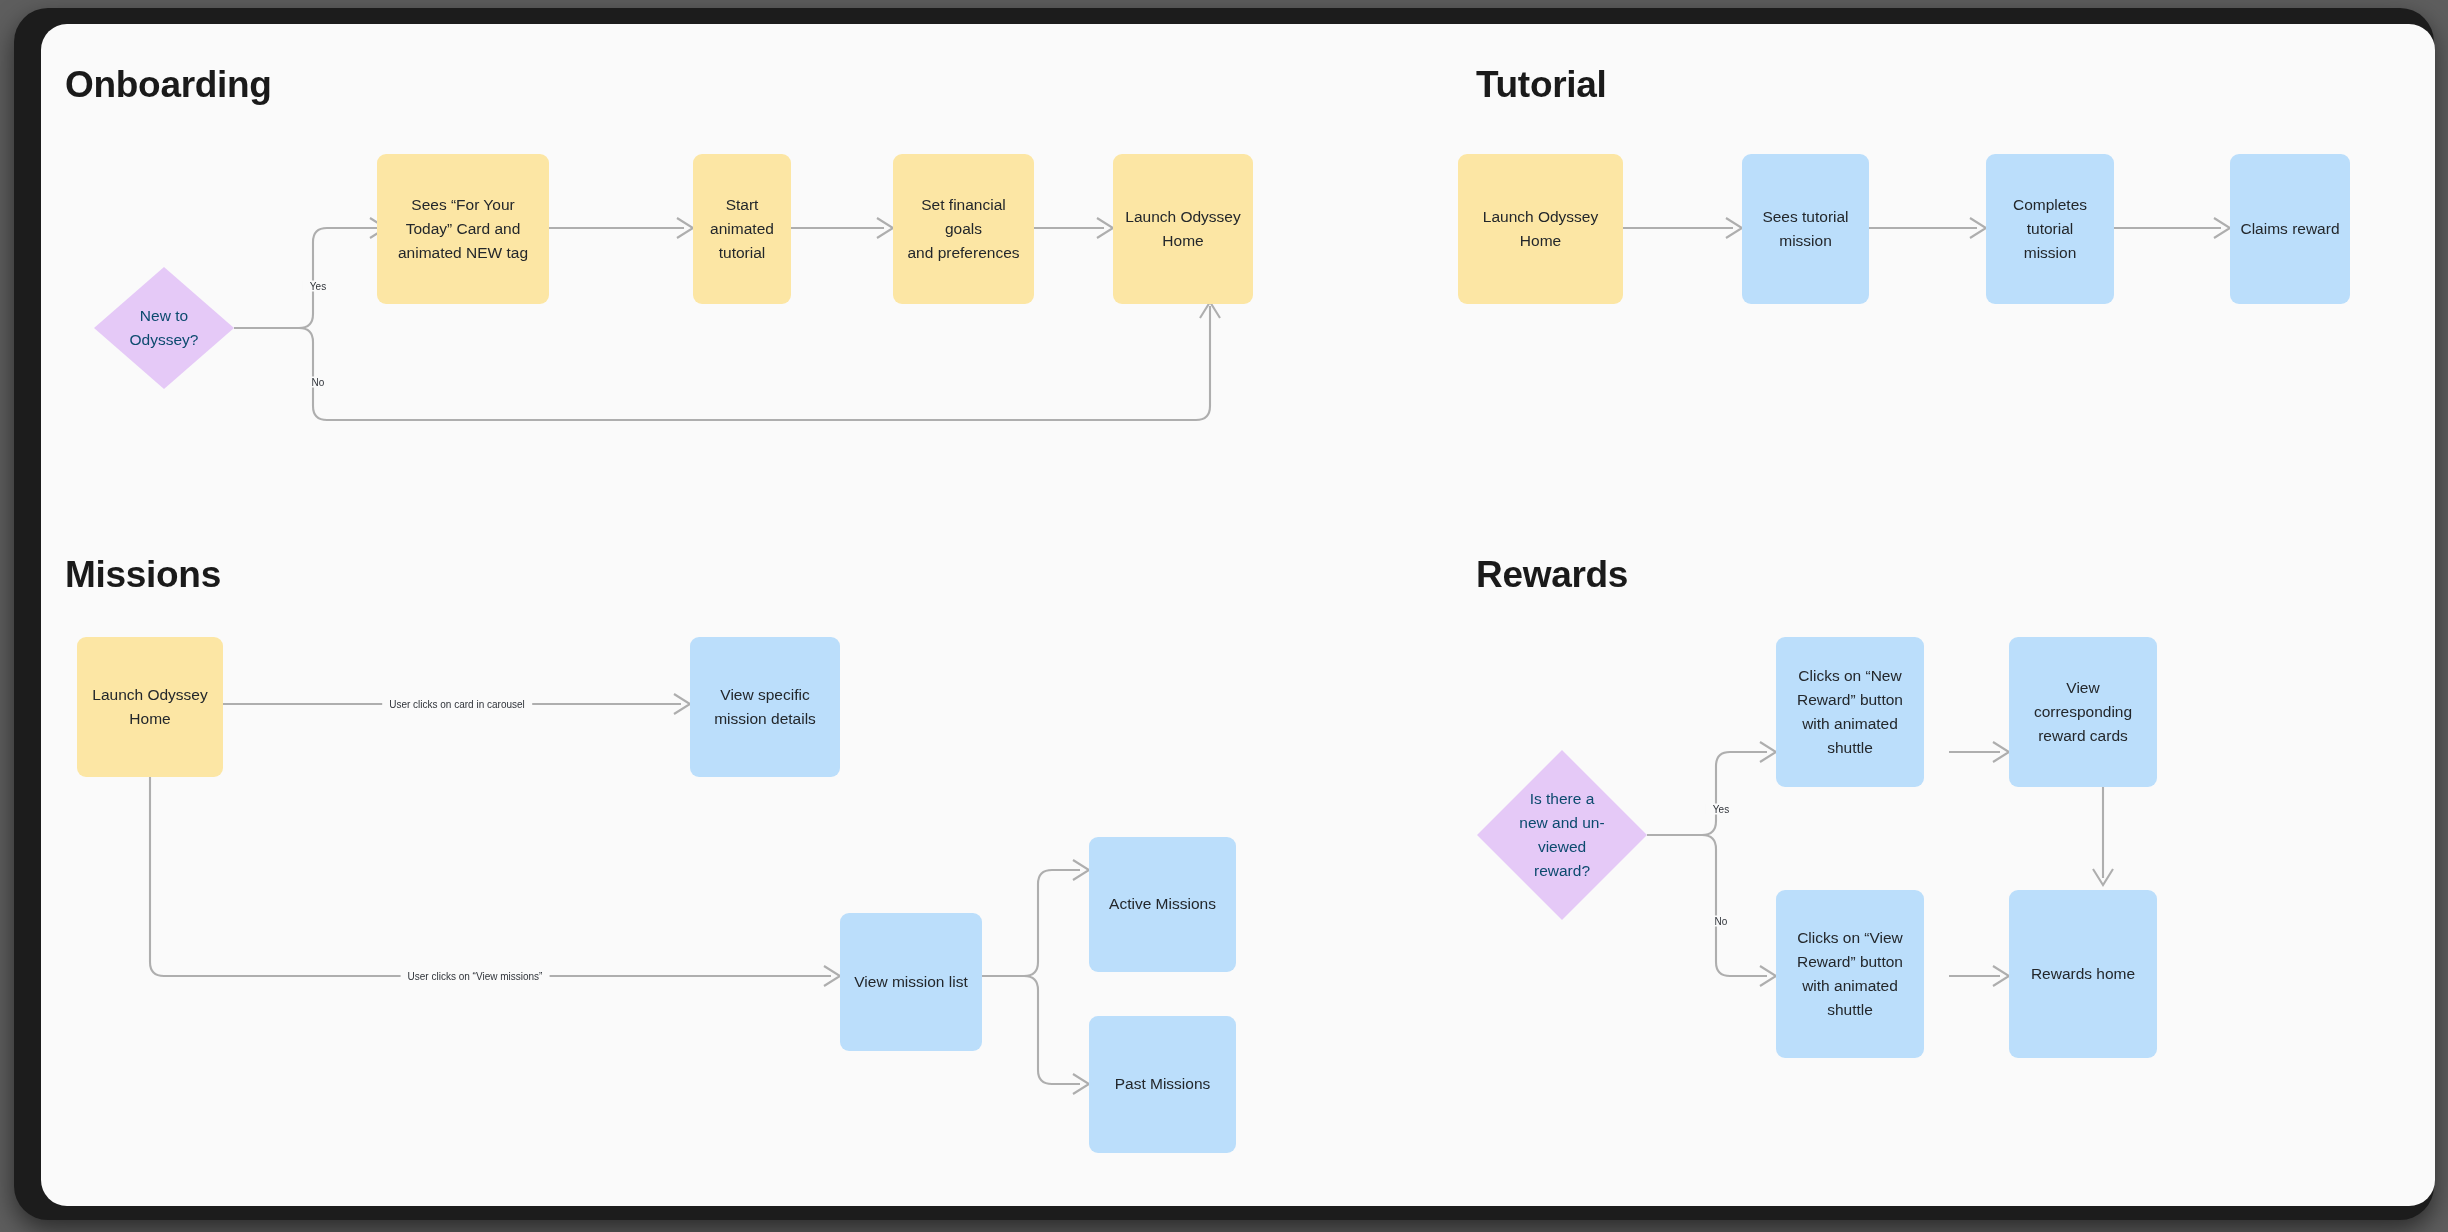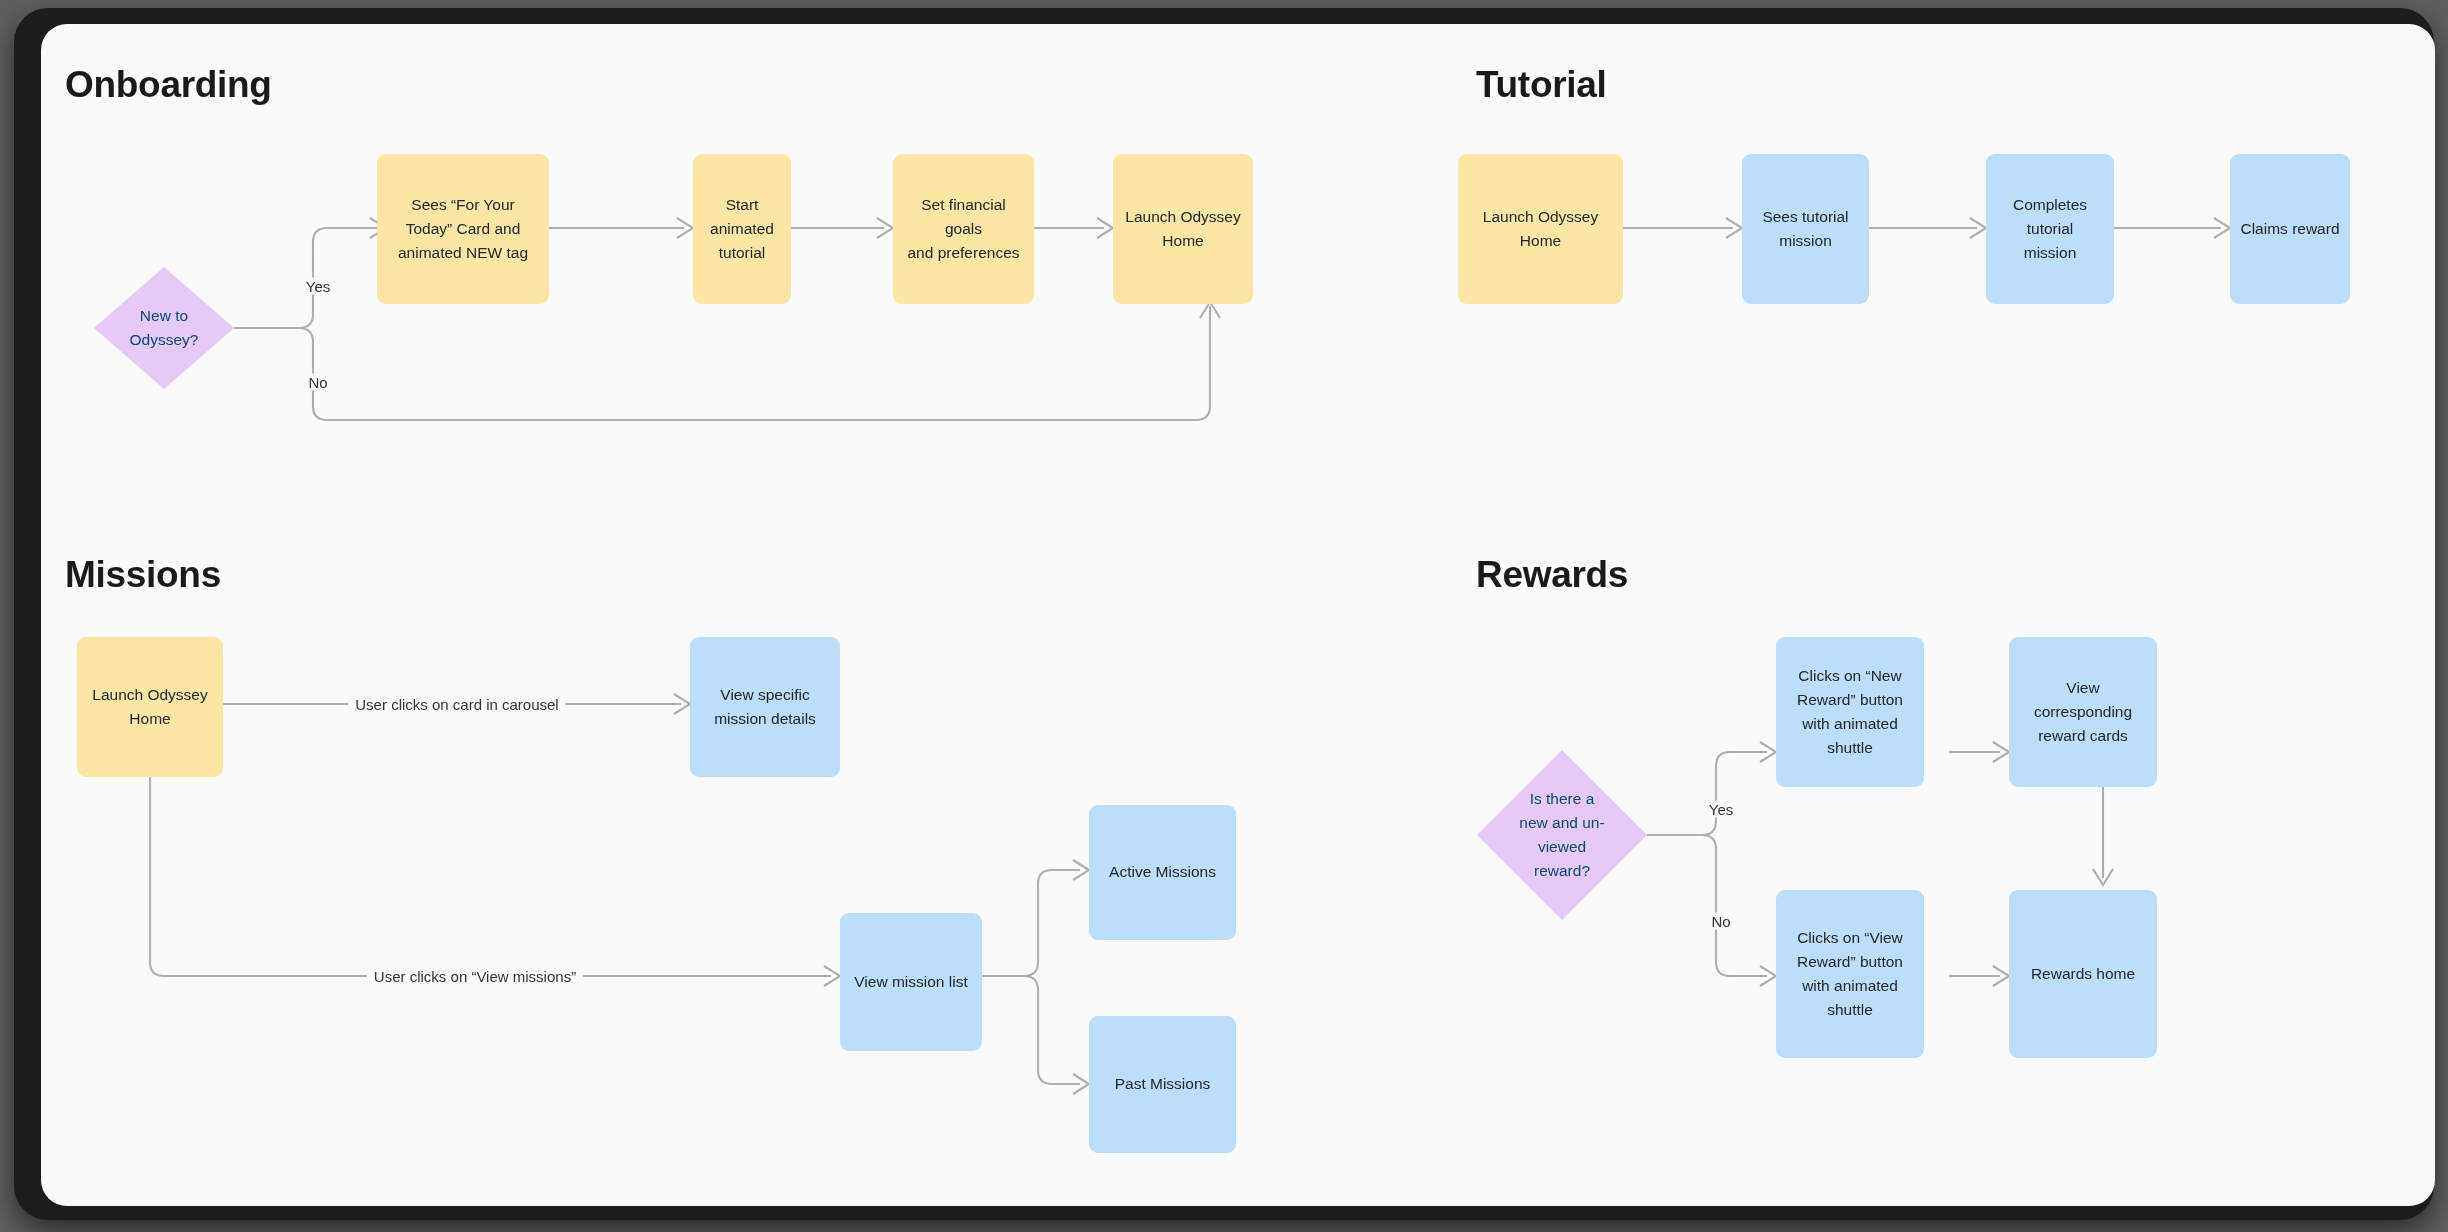--- a/index.html
+++ b/index.html
@@ -67,21 +67,21 @@
     text-align: center;
     font-size: 15.5px;
     line-height: 1.55;
     color: #0c4a6e;
     background: #e5c9f7;
     clip-path: polygon(50% 0%, 100% 50%, 50% 100%, 0% 50%);
     white-space: pre-line;
   }
   .edge-label {
     position: absolute;
-    font-size: 15px;
+    font-size: 10px;
     color: #30343a;
     background: #fafafa;
     padding: 0 7px;
     white-space: nowrap;
     transform: translate(-50%, -50%);
   }
   svg#wires {
     position: absolute;
     inset: 0;
     width: 100%;
@@ -195,21 +195,21 @@
       <div class="sect-title" style="left:24px; top:530px;">Missions</div>
 
       <div class="node yellow" style="left:36px; top:613px; width:146px; height:140px;">Launch Odyssey
 Home</div>
 
       <div class="node blue" style="left:799px; top:889px; width:142px; height:138px;">View mission list</div>
 
       <div class="node blue" style="left:649px; top:613px; width:150px; height:140px;">View specific
 mission details</div>
 
-      <div class="node blue" style="left:1048px; top:781px; width:147px; height:135px;">Active Missions</div>
+      <div class="node blue" style="left:1048px; top:813px; width:147px; height:135px;">Active Missions</div>
 
       <div class="node blue" style="left:1048px; top:992px; width:147px; height:137px;">Past Missions</div>
 
       <div class="edge-label" style="left:416px; top:680px;">User clicks on card in carousel</div>
       <div class="edge-label" style="left:434px; top:952px;">User clicks on “View missions”</div>
 
       <div class="sect-title" style="left:1435px; top:530px;">Rewards</div>
 
       <div class="diamond" style="left:1436px; top:726px; width:170px; height:170px;">Is there a
 new and un-

